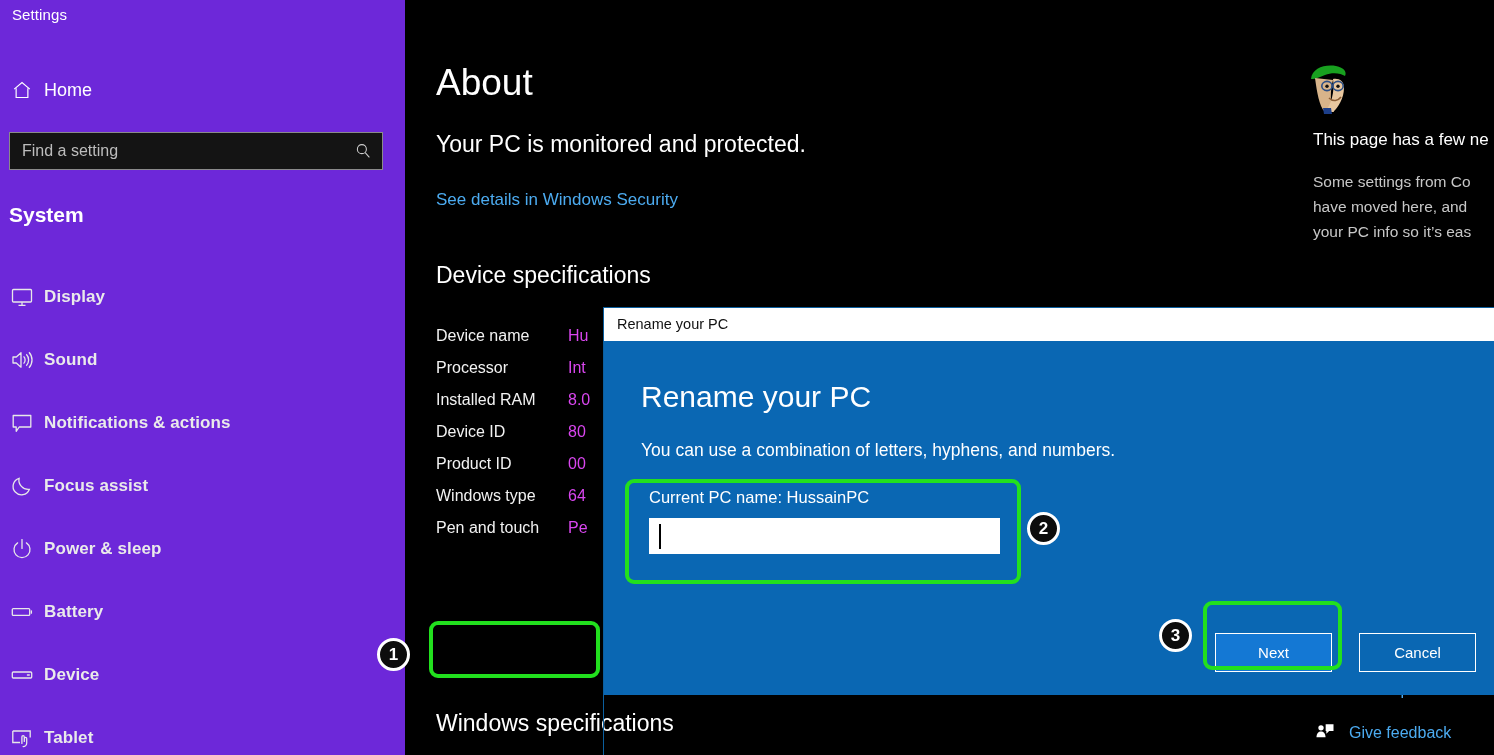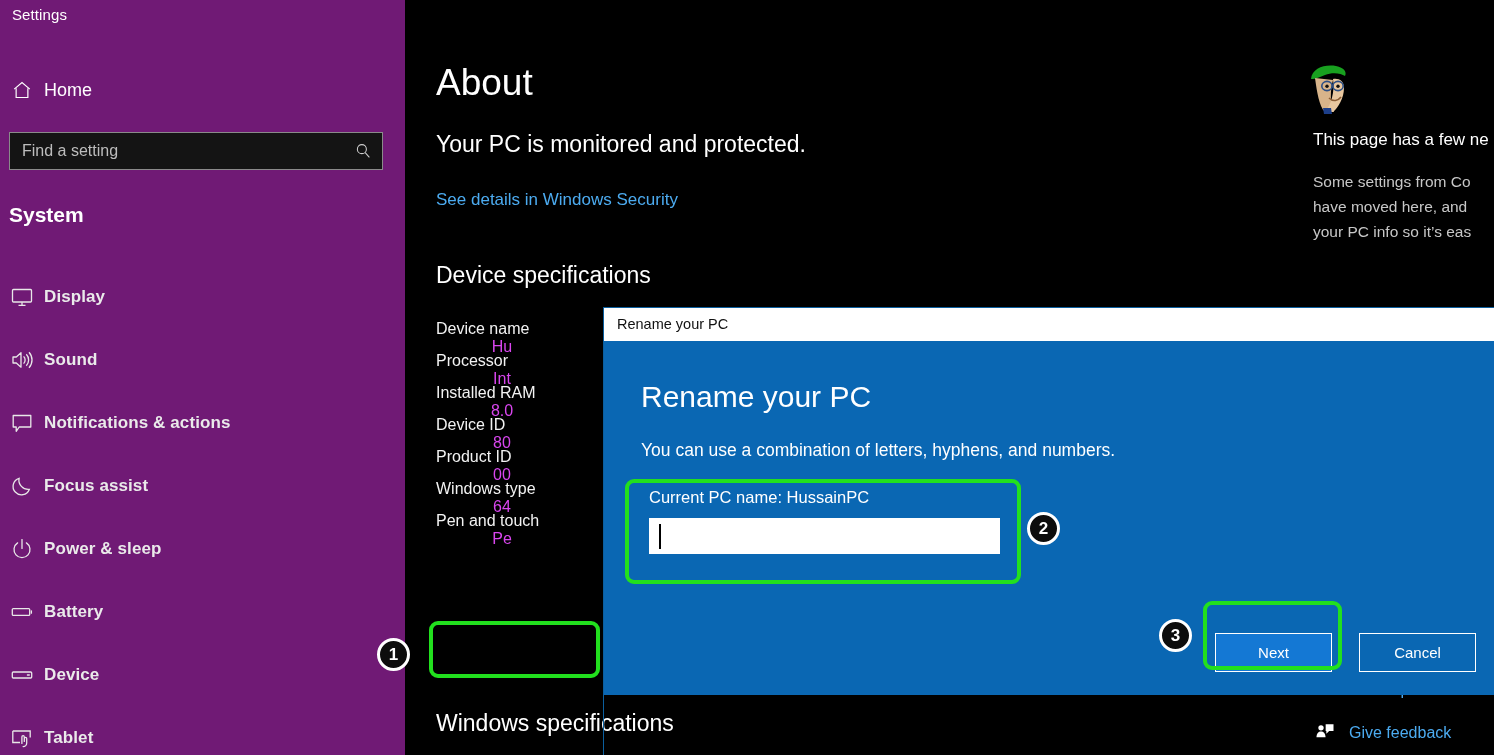--- a/index.html
+++ b/index.html
@@ -8,21 +8,21 @@
     overflow: hidden;
     background: #000000;
     font-family: "Liberation Sans", sans-serif;
     -webkit-font-smoothing: antialiased;
   }
   #root { position: relative; width: 1494px; height: 755px; background: #000; }
 
   
   .sidebar {
     position: absolute; left: 0; top: 0; width: 405px; height: 755px;
-    background: #701a75;
+    background: #6d28d9;
   }
   .app-title {
     position: absolute; left: 12px; top: 6px;
     font-size: 15px; color: #ffffff; letter-spacing: .1px;
   }
   .home-row {
     position: absolute; left: 0; top: 72px; width: 405px; height: 36px;
     display: flex; align-items: center; cursor: default;
   }
   .home-icon { width: 44px; display: flex; justify-content: center; align-items: center; }
@@ -54,21 +54,21 @@
   .nav-icon { width: 44px; min-width: 44px; display: flex; justify-content: center; align-items: center; }
   .nav-label { font-size: 17px; color: #eaeaea; letter-spacing: .1px; font-weight: bold; }
 
   
   .main { position: absolute; left: 405px; top: 0; width: 1089px; height: 755px; background: #000; }
   .page-title { position: absolute; left: 31px; top: 62px; font-size: 37px; color: #ffffff; font-weight: 300; }
   .protect-line { position: absolute; left: 31px; top: 131px; font-size: 23px; color: #ffffff; font-weight: 300; }
   .sec-link { position: absolute; left: 31px; top: 190px; font-size: 17px; color: #4cabf0; cursor: pointer; }
   .section-head { position: absolute; left: 31px; font-size: 23px; color: #ffffff; font-weight: 300; }
   .spec-table { position: absolute; left: 31px; top: 320px; }
-  .spec-row { display: flex; height: 32px; align-items: center; flex-direction: column; }
+  .spec-row { display: flex; height: 32px; align-items: center; }
   .spec-key { width: 132px; font-size: 16px; color: #f2f2f2; }
   .spec-val { font-size: 16px; color: #d946ef; white-space: nowrap; }
 
   .dark-btn {
     position: absolute; background: #333333; border: 1px solid #333333;
     color: #ffffff; font-size: 16px; font-family: "Liberation Sans", sans-serif;
     display: flex; align-items: center; justify-content: center; cursor: pointer;
   }
   #copy-btn   { left: 437px; top: 559px; width: 118px; height: 37px; }
   #rename-btn { left: 437px; top: 629px; width: 155px; height: 41px; }

